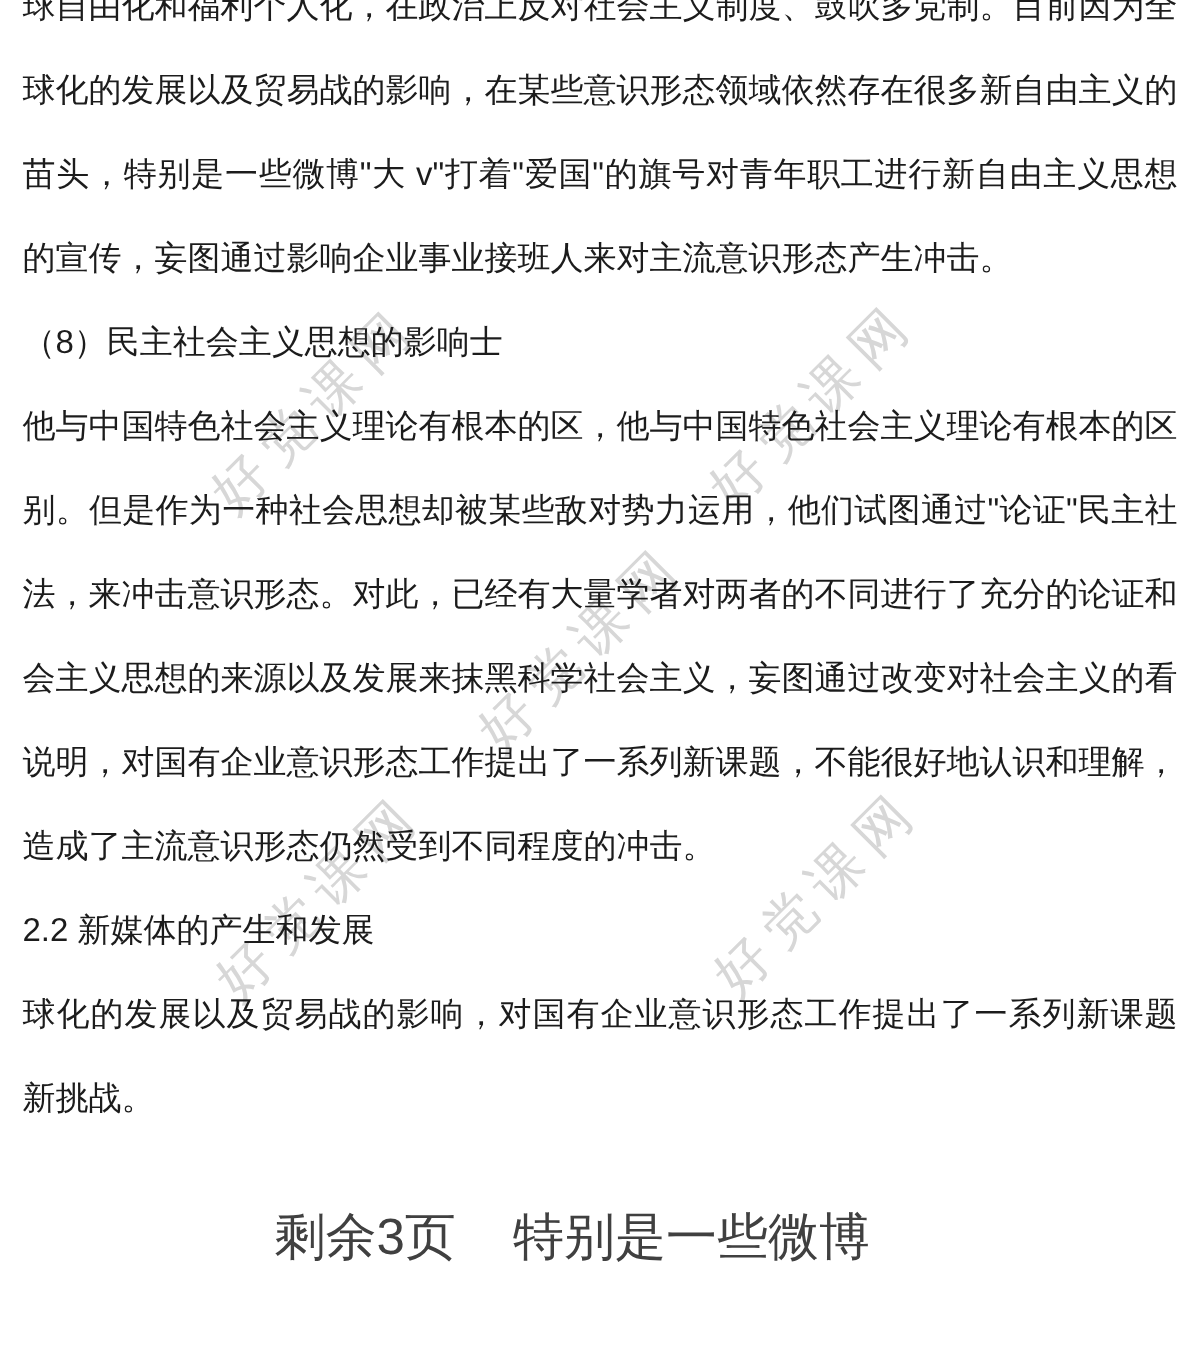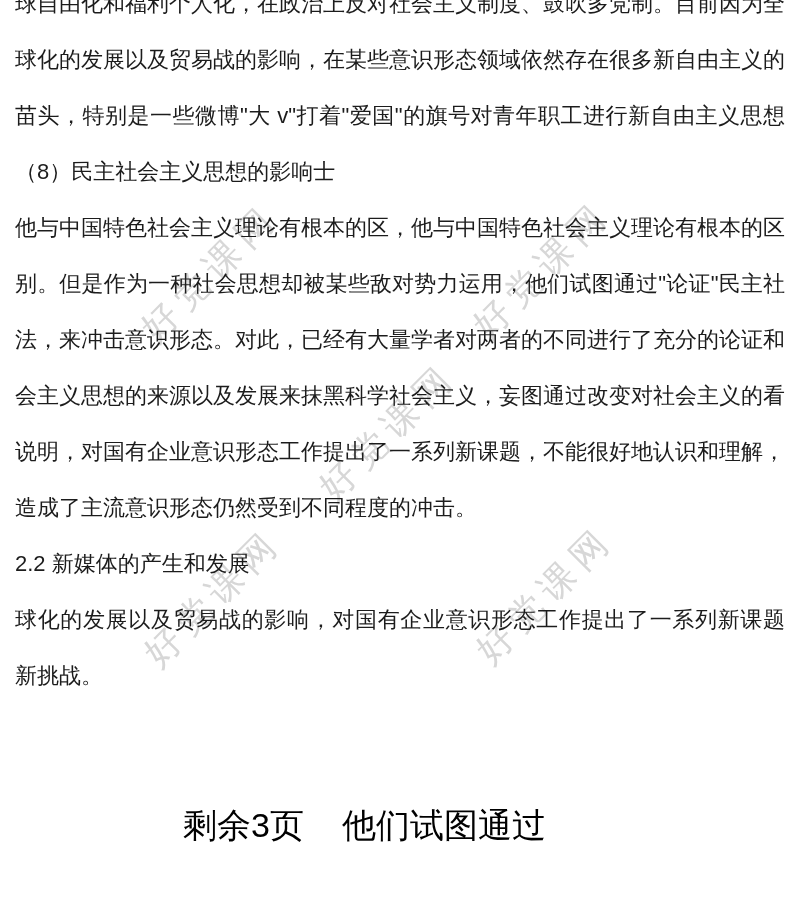--- a/index.html
+++ b/index.html
@@ -62,49 +62,50 @@
   .footer-notice {
     position: absolute;
     z-index: 2;
     left: 183px;
     top: 802px;
     display: flex;
     align-items: center;
     gap: 38px;
     font-size: 34px;
     line-height: 46px;
-    color: #000000;
+    color: #404040;
     white-space: nowrap;
   }
 </style>
 </head>
 <body>
 
 <div class="page">
 
   <div class="watermark wm-1">好党课网</div>
   <div class="watermark wm-2">好党课网</div>
   <div class="watermark wm-3">好党课网</div>
   <div class="watermark wm-4">好党课网</div>
   <div class="watermark wm-5">好党课网</div>
 
   <div class="doc">
     <div class="line full">球自由化和福利个人化，在政治上反对社会主义制度、鼓吹多党制。目前因为全</div>
     <div class="line full">球化的发展以及贸易战的影响，在某些意识形态领域依然存在很多新自由主义的</div>
     <div class="line full">苗头，特别是一些微博"大 v"打着"爱国"的旗号对青年职工进行新自由主义思想</div>
+    <div class="line">的宣传，妄图通过影响企业事业接班人来对主流意识形态产生冲击。</div>
     <div class="line">（8）民主社会主义思想的影响士</div>
     <div class="line full">他与中国特色社会主义理论有根本的区，他与中国特色社会主义理论有根本的区</div>
     <div class="line full">别。但是作为一种社会思想却被某些敌对势力运用，他们试图通过"论证"民主社</div>
     <div class="line full">法，来冲击意识形态。对此，已经有大量学者对两者的不同进行了充分的论证和</div>
     <div class="line full">会主义思想的来源以及发展来抹黑科学社会主义，妄图通过改变对社会主义的看</div>
     <div class="line full">说明，对国有企业意识形态工作提出了一系列新课题，不能很好地认识和理解，这</div>
     <div class="line">造成了主流意识形态仍然受到不同程度的冲击。</div>
     <div class="line">2.2 新媒体的产生和发展</div>
     <div class="line full">球化的发展以及贸易战的影响，对国有企业意识形态工作提出了一系列新课题</div>
     <div class="line">新挑战。</div>
   </div>
 
   <div class="footer-notice">
     <span>剩余3页</span>
-    <span>他们试图通过</span>
+    <span>特别是一些微博</span>
   </div>
 
 </div>
 
 </body></html>

